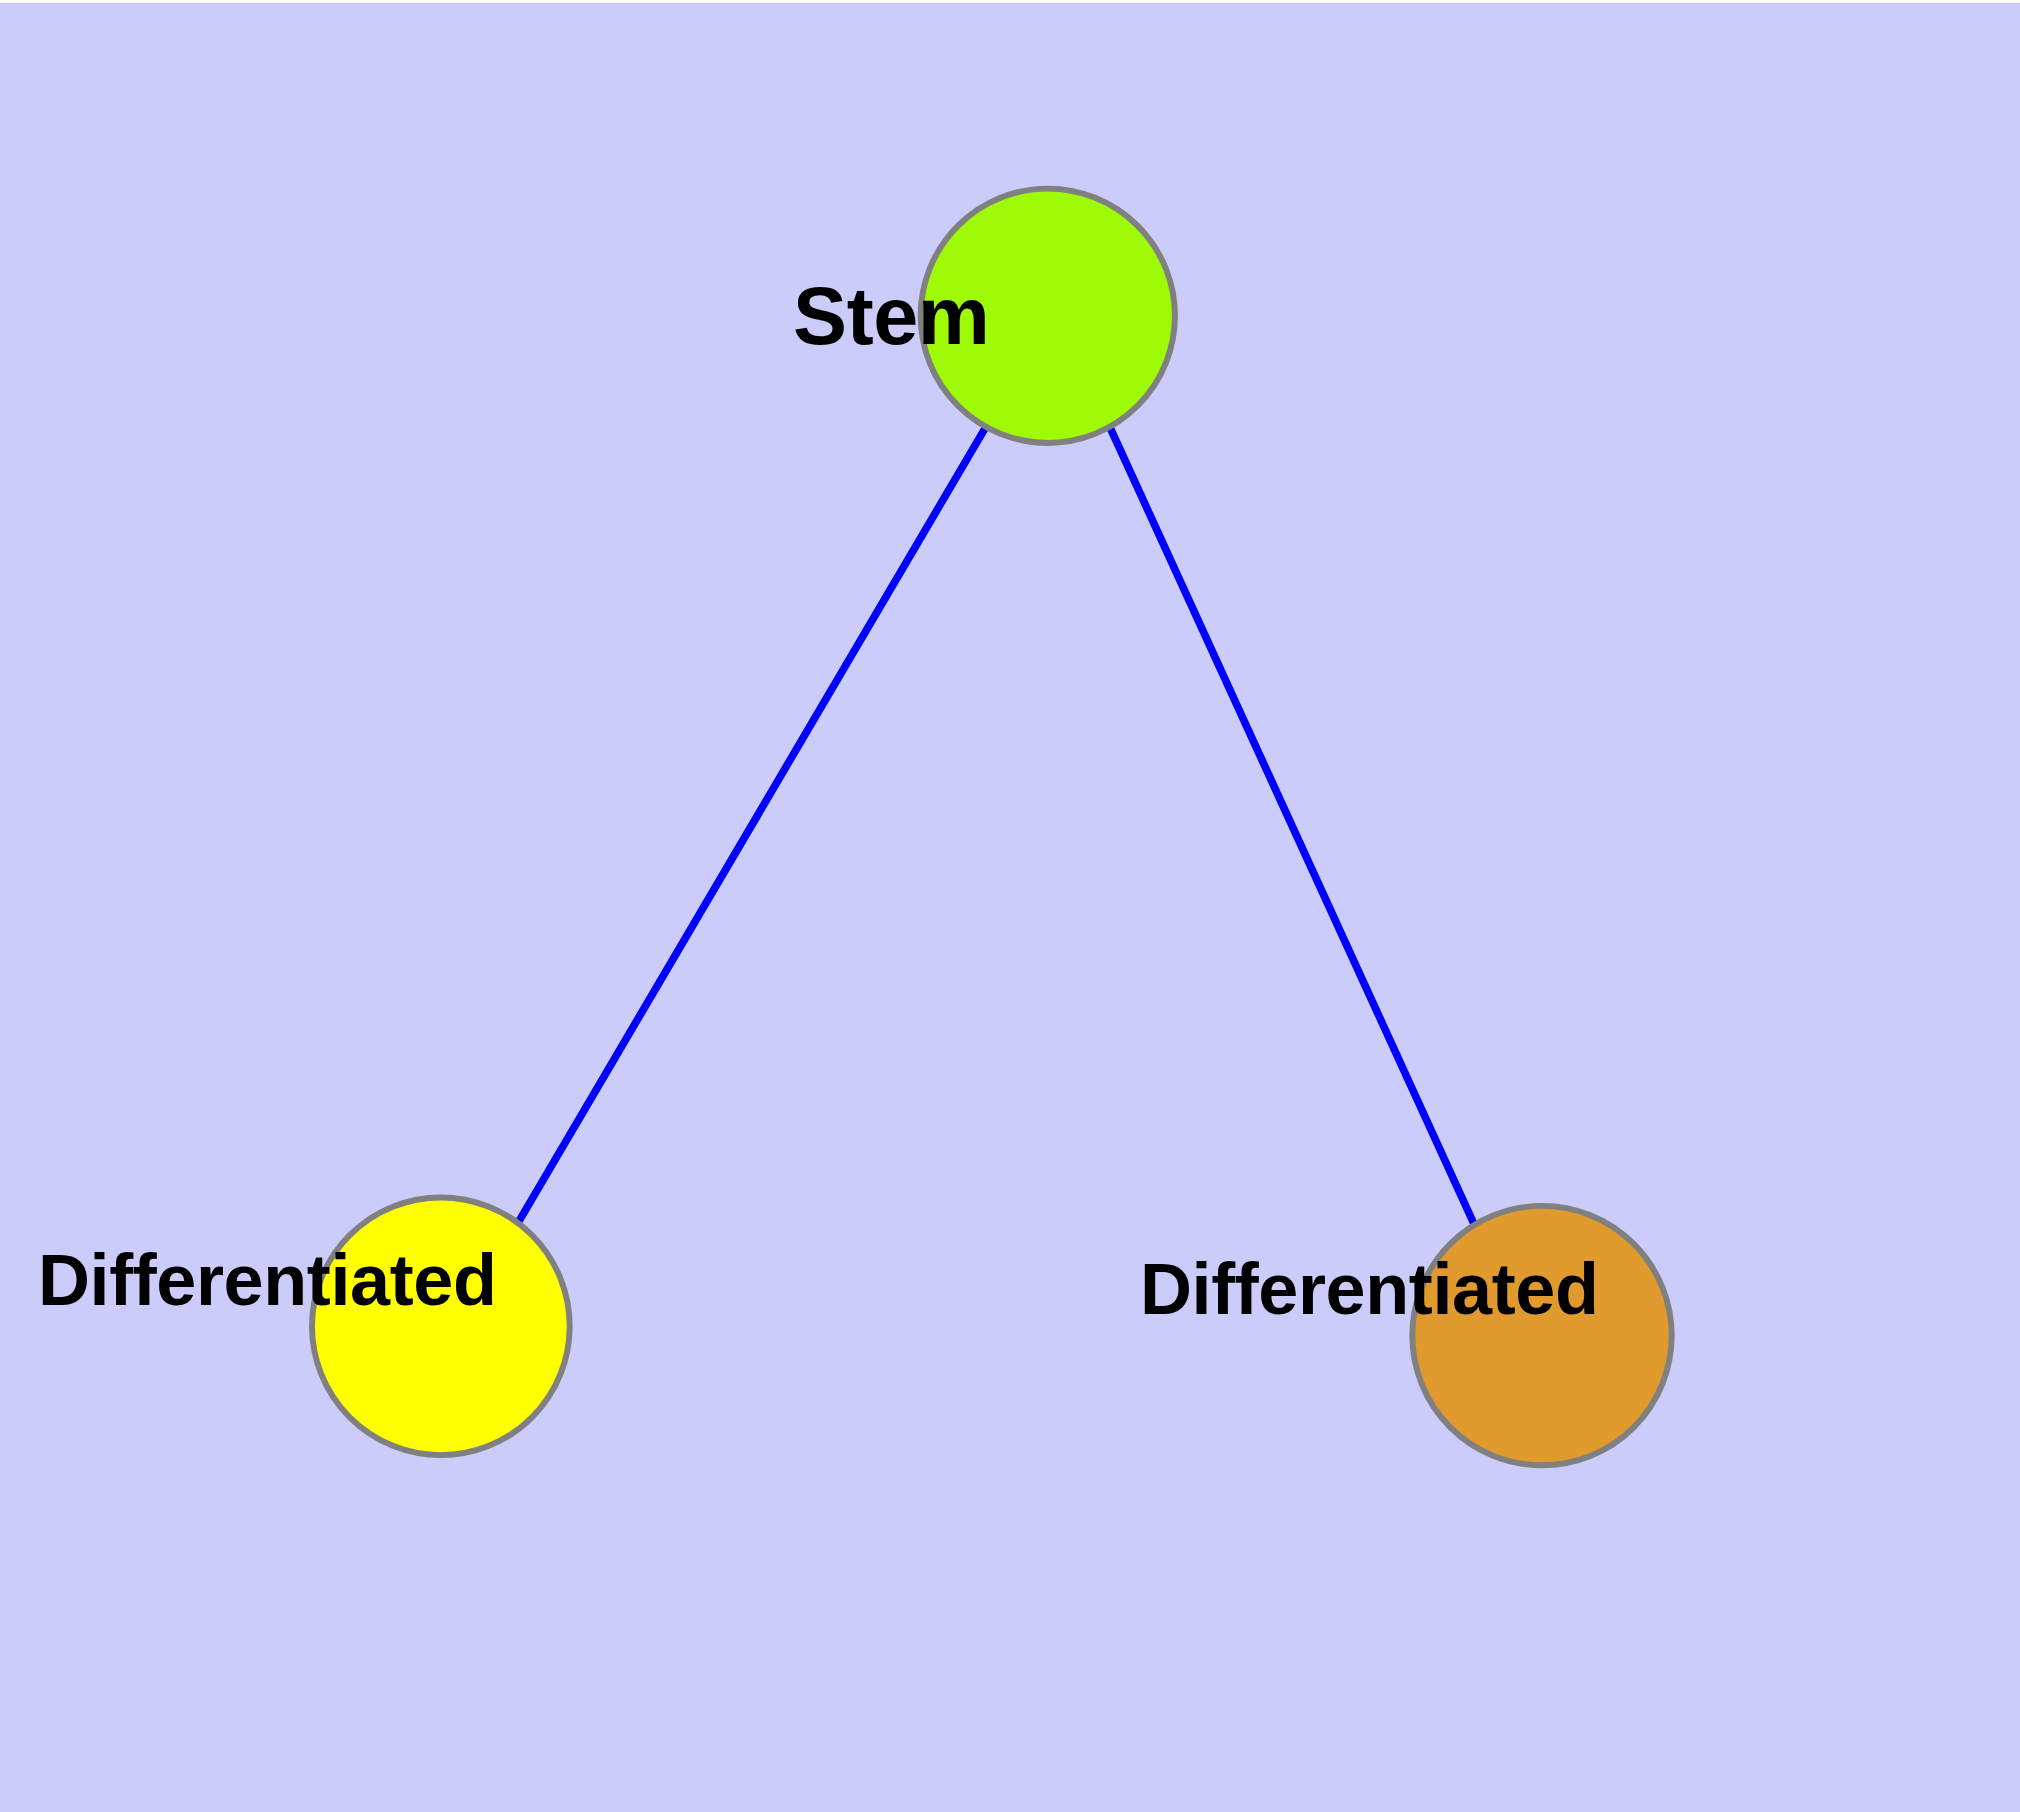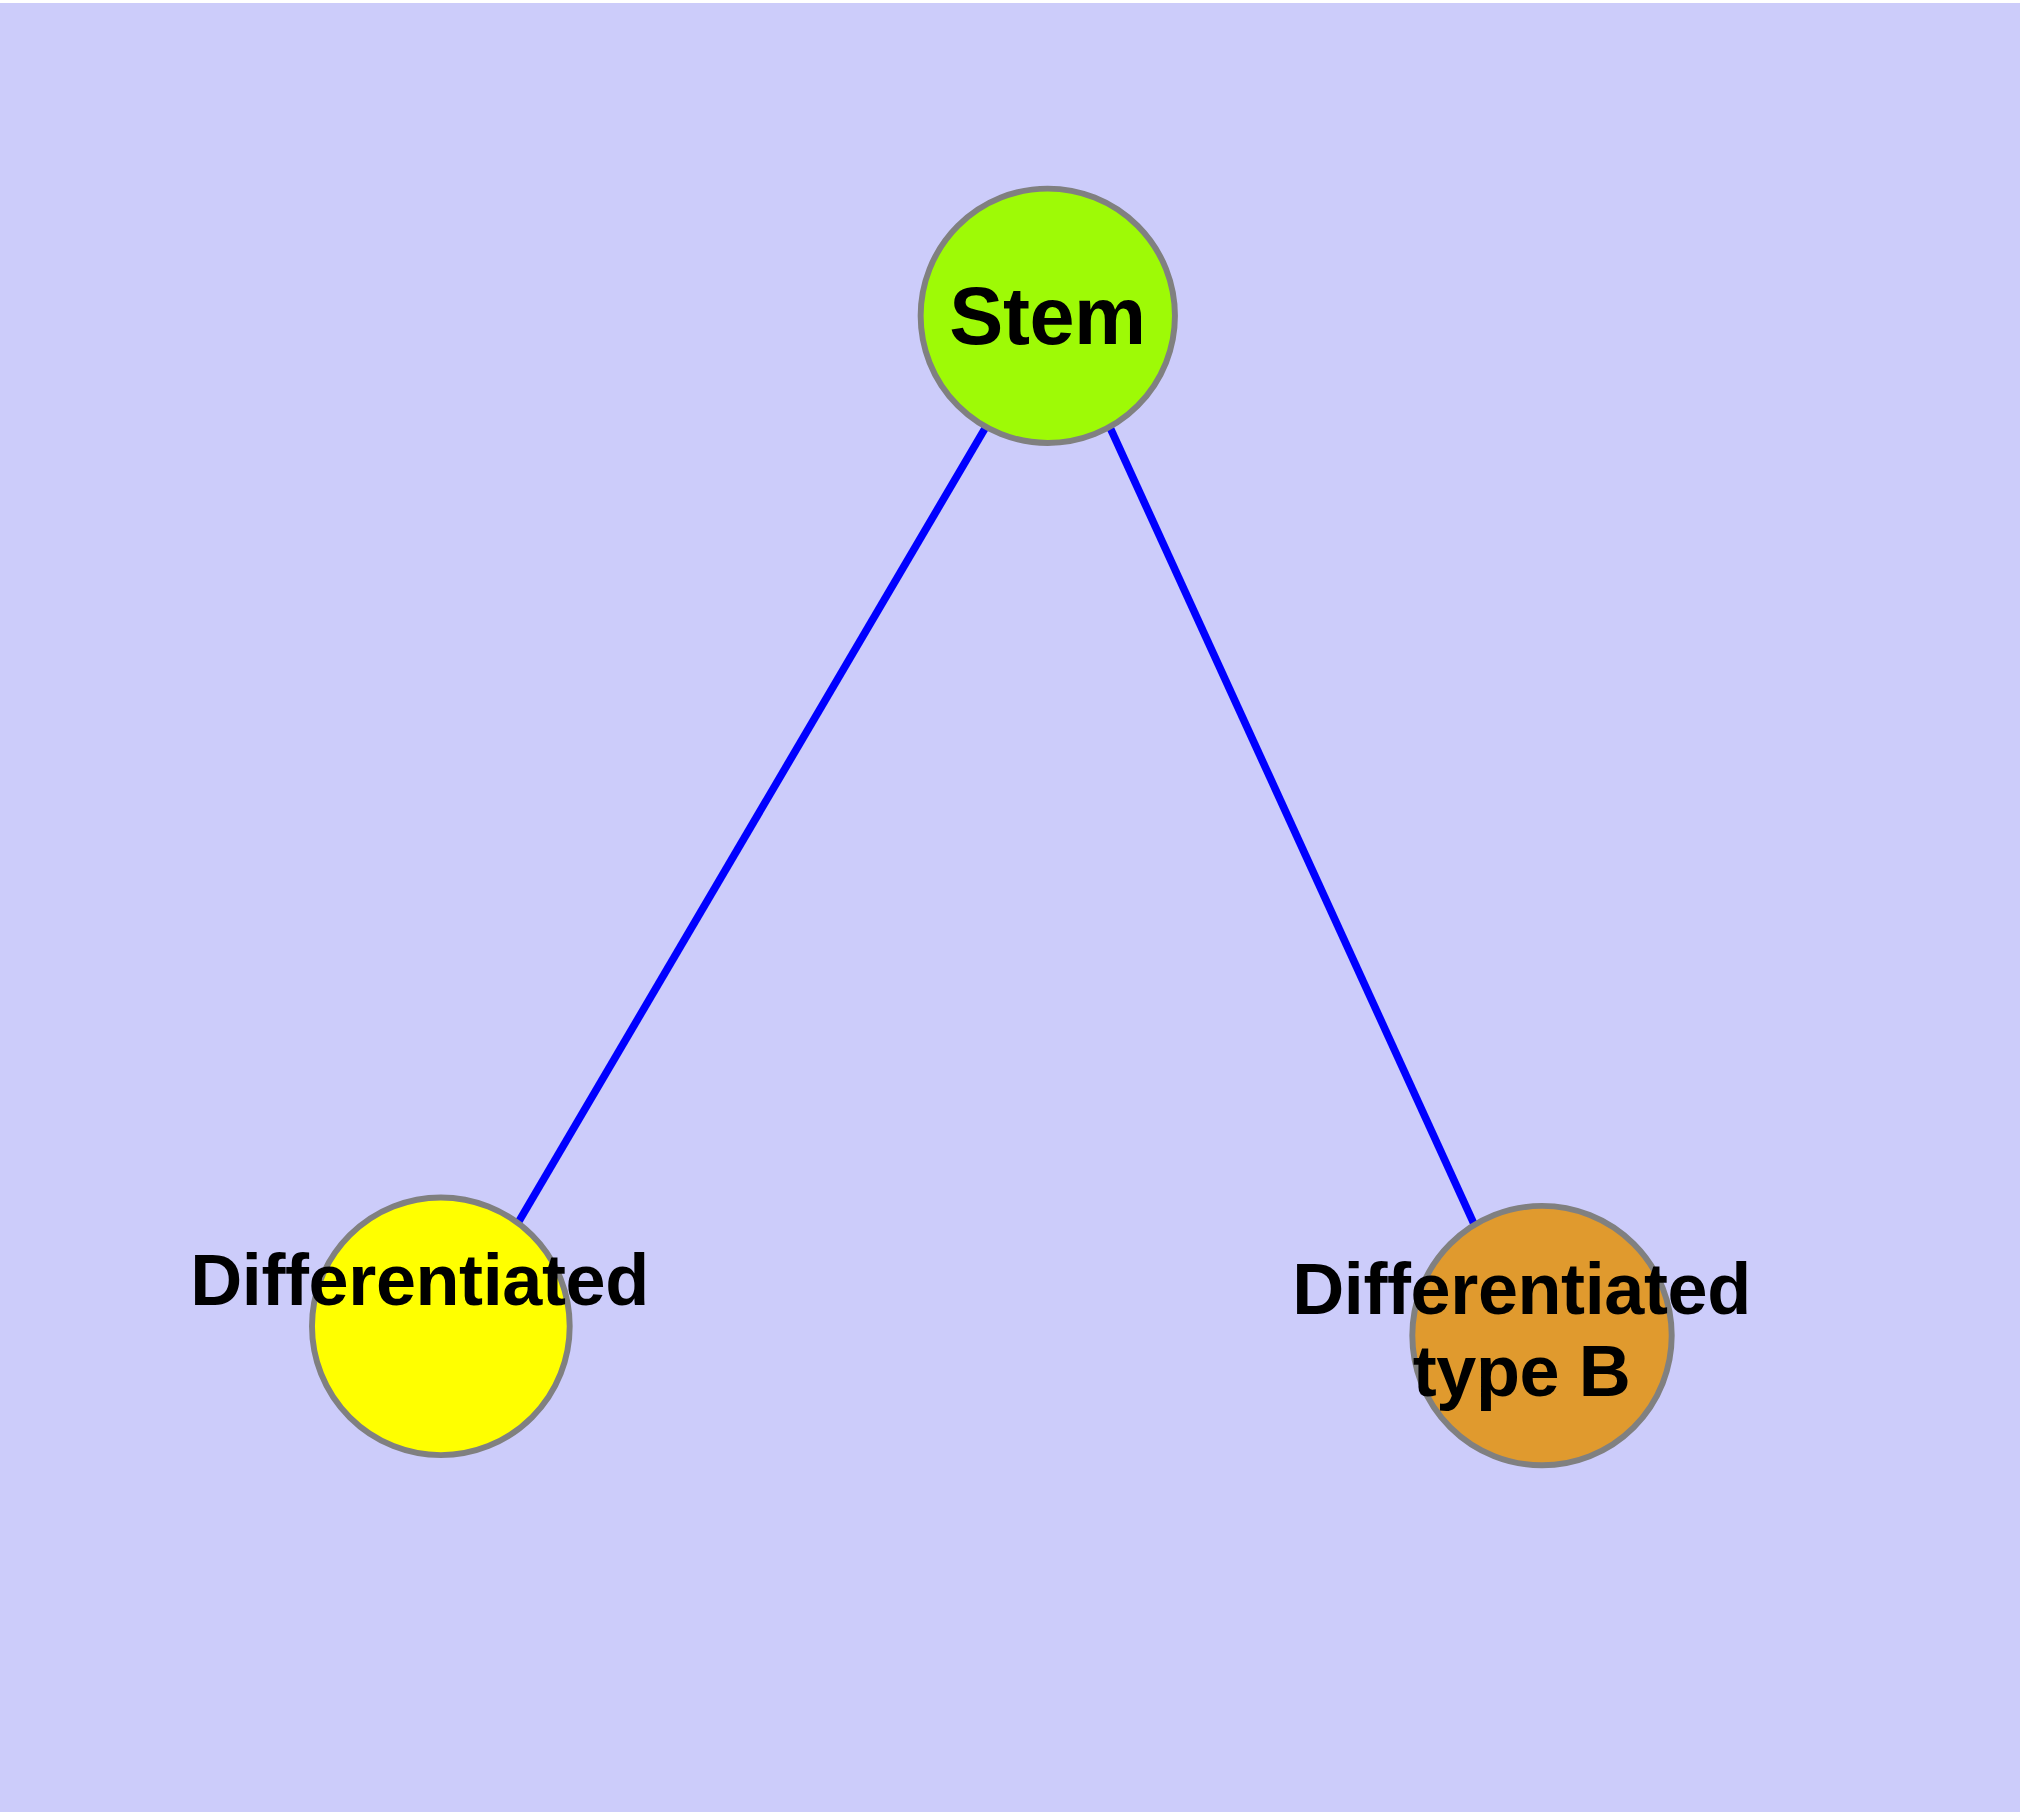--- a/index.html
+++ b/index.html
@@ -37,21 +37,20 @@
   }
   .edge-line {
     stroke: #0000ff;
     stroke-width: 9;
     stroke-linecap: butt;
   }
   .node-label {
     position: absolute;
     color: #000000;
     font-weight: bold;
-    text-align: center;
     line-height: 1.14;
     white-space: nowrap;
     letter-spacing: -0.4px;
     pointer-events: none;
   }
   .label-stem {
     font-size: 81px;
     width: 509px;
   }
   .label-multi {
@@ -79,19 +78,18 @@
 
     <div id="labels-layer">
         <div class="node-label label-stem" style="left: 793px; top: 267px;">
           <div>Stem</div>
         </div>
         <div class="node-label label-multi" style="left: 38px; top: 1236px;">
           <div>Differentiated</div>
         </div>
         <div class="node-label label-multi" style="left: 1140px; top: 1245px;">
           <div>Differentiated</div>
-          <div>type B</div>
         </div>
       </div>
 
   </div>
 </div>
 
 
 </body></html>

